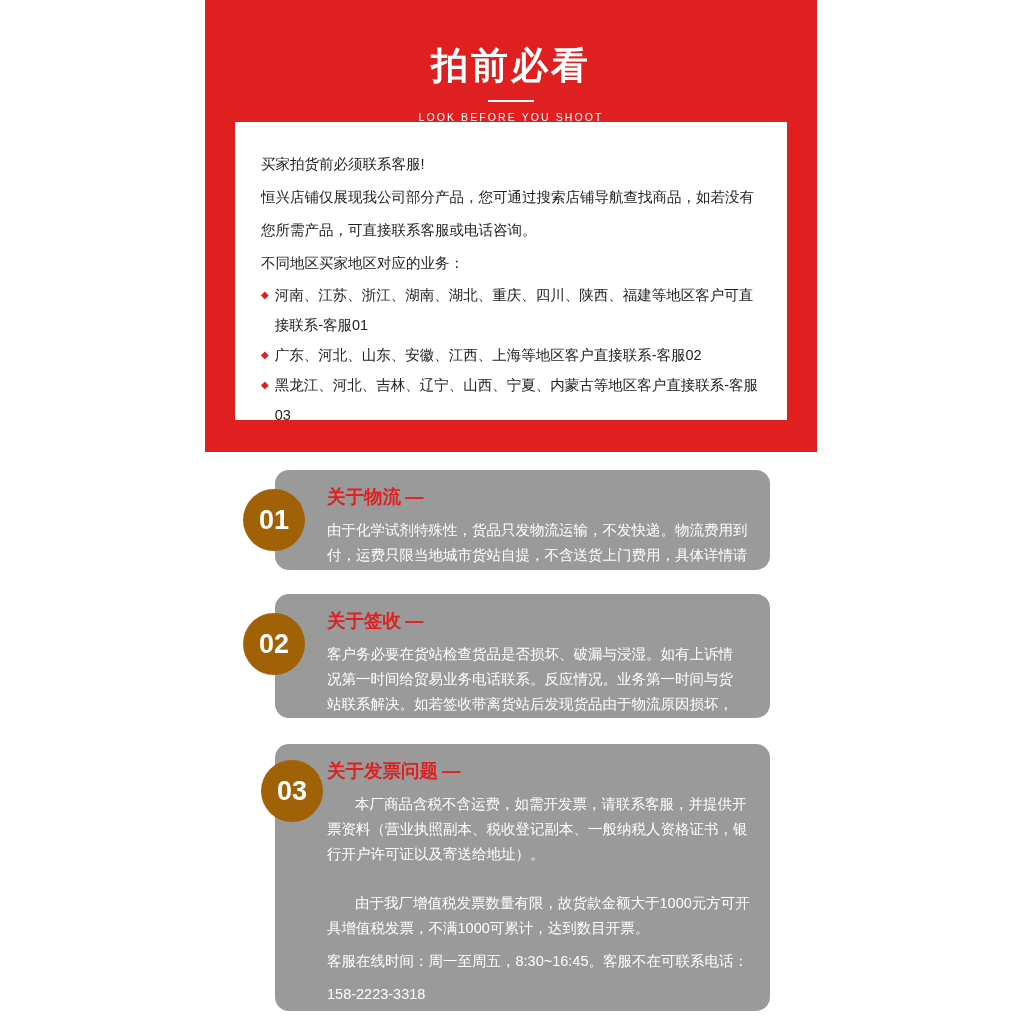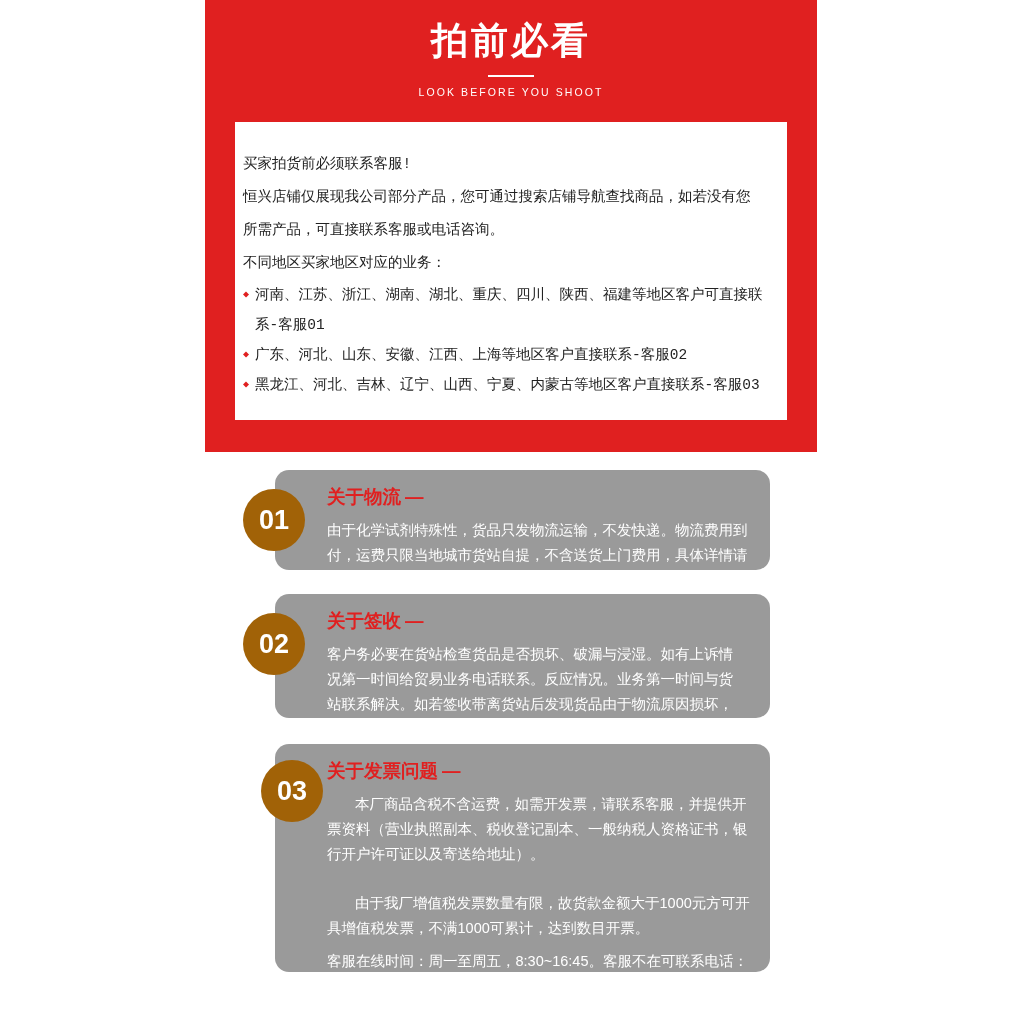--- a/index.html
+++ b/index.html
@@ -24,21 +24,21 @@
     width: 612px;
     height: 452px;
     background: #e02020;
   }
   .hero-title {
     text-align: center;
     color: #ffffff;
     font-size: 37px;
     font-weight: bold;
     letter-spacing: 3px;
-    padding-top: 19px;
+    padding-top: 44px;
     line-height: 1.2;
   }
   .hero-rule {
     width: 46px;
     height: 2px;
     background: #ffffff;
     margin: 12px auto 9px auto;
   }
   .hero-sub {
     text-align: center;
@@ -47,22 +47,21 @@
     letter-spacing: 2.1px;
   }
   .hero-card {
     position: absolute;
     left: 30px;
     top: 122px;
     width: 552px;
     height: 298px;
     background: #ffffff;
     box-sizing: border-box;
-    padding: 26px 24px 0 8px;
-    font-family: Liberation Mono, monospace;
+    padding: 26px 24px 0 26px;
   }
   .card-line {
     font-size: 14.5px;
     color: #222;
     line-height: 33px;
     white-space: nowrap;
   }
   .card-para {
     font-size: 14.5px;
     color: #222;
@@ -87,21 +86,21 @@
   
   .note {
     position: absolute;
     background: #9a9a9a;
     border-radius: 14px;
     box-sizing: border-box;
     color: #ffffff;
   }
   .note-1 { left: 275px; top: 470px; width: 495px; height: 100px; padding: 14px 18px 0 52px; }
   .note-2 { left: 275px; top: 594px; width: 495px; height: 124px; padding: 14px 34px 0 52px; }
-  .note-3 { left: 275px; top: 744px; width: 495px; height: 228px; padding: 14px 18px 0 52px; }
+  .note-3 { left: 275px; top: 744px; width: 495px; height: 267px; padding: 14px 18px 0 52px; }
 
   .badge {
     position: absolute;
     width: 62px;
     height: 62px;
     border-radius: 50%;
     background: #a16207;
     color: #ffffff;
     font-size: 27px;
     font-weight: bold;

